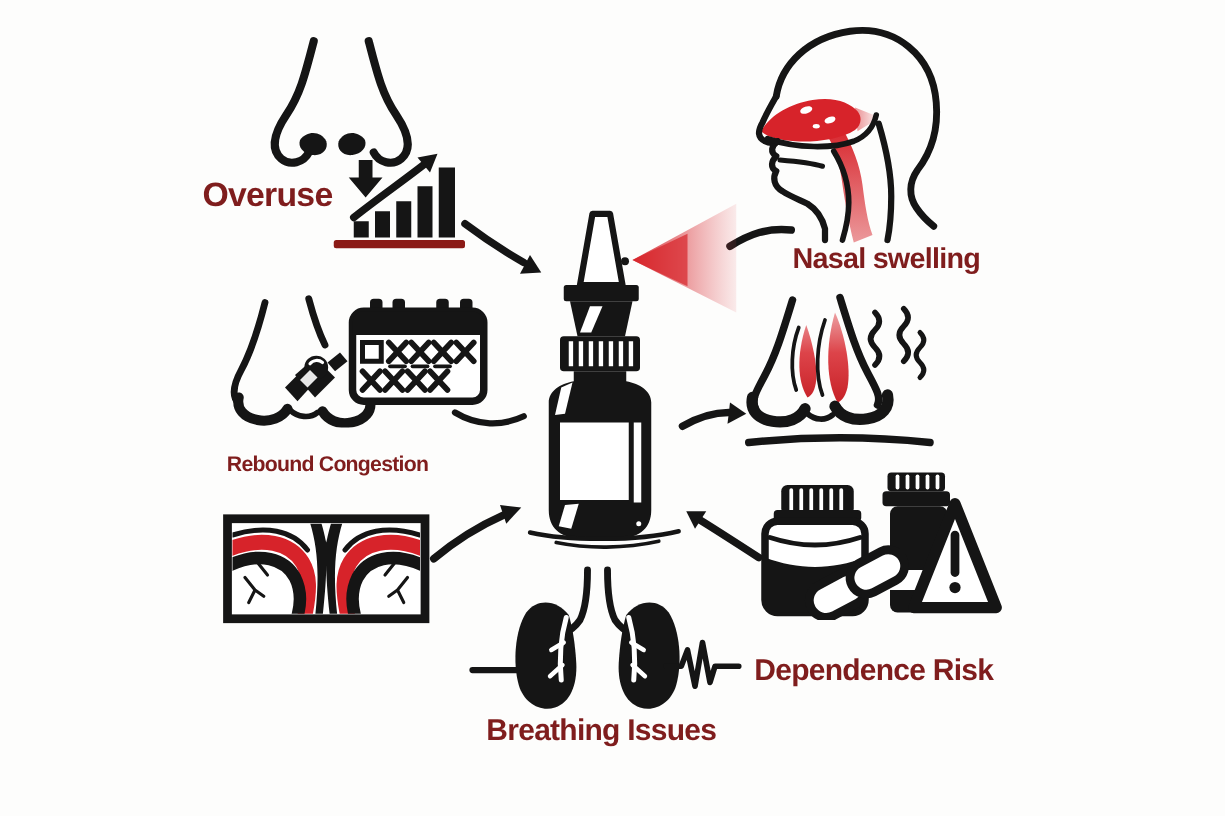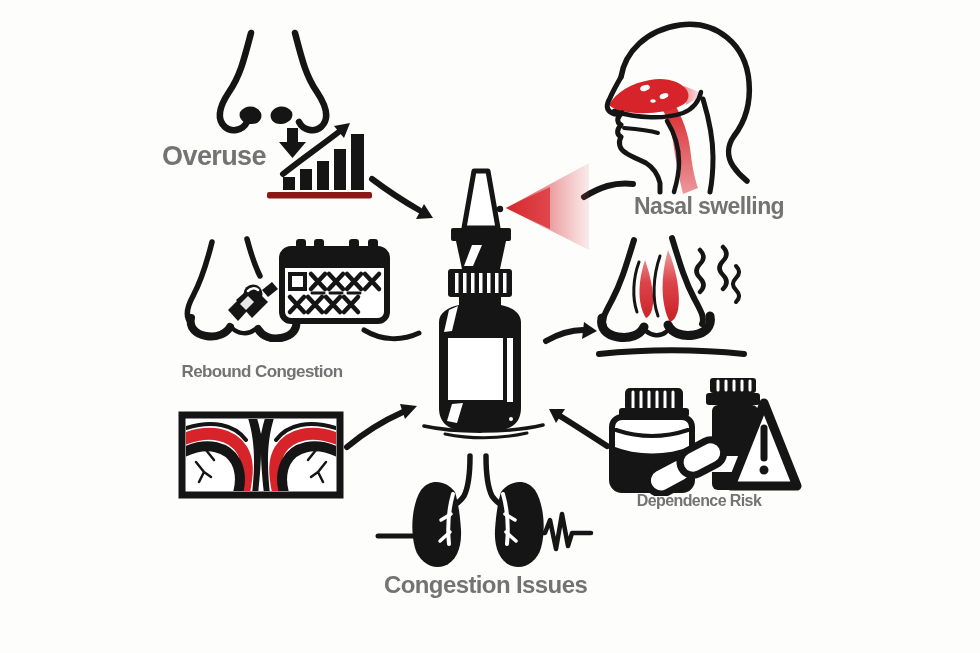--- a/index.html
+++ b/index.html
@@ -2,21 +2,21 @@
 <html><head>
 <meta charset="utf-8">
 <style>
   html,body{margin:0;padding:0;background:#e8e8e8;}
   #canvas{
     position:relative;width:980px;height:653px;background:#fdfdfc;overflow:hidden;
     font-family:"Liberation Sans","DejaVu Sans",sans-serif;color:#151515;
   }
   .abs{position:absolute;}
   .label{
-    position:absolute;font-weight:700;color:#737373;text-align:center;
+    position:absolute;font-weight:700;color:#7f1d1d;text-align:center;
     letter-spacing:-0.6px;white-space:nowrap;line-height:1.05;
   }
   .sk{fill:none;stroke:#151515;stroke-linecap:round;stroke-linejoin:round;}
   .fk{fill:#151515;stroke:none;}
   .fw{fill:#ffffff;stroke:none;}
   .sr{fill:none;stroke:#d7232a;stroke-linecap:round;stroke-linejoin:round;}
   .fr{fill:#d7232a;stroke:none;}
   .sw{fill:none;stroke:#ffffff;stroke-linecap:round;stroke-linejoin:round;}
 </style>
 </head>
@@ -270,17 +270,17 @@
   </svg>
 
   <div class="label" style="left:146px;top:142px;width:136px">
     <div style="font-size:27px">Overuse</div>
   </div>
 
   <div class="label" style="left:153px;top:363px;width:218px;font-size:17px">Rebound Congestion</div>
 
   <div class="label" style="left:624px;top:194px;width:170px;font-size:23px">Nasal swelling</div>
 
-  <div class="label" style="left:602px;top:493px;width:194px;font-size:16px">Dependence Risk</div>
-
-  <div class="label" style="left:384px;top:572px;width:194px;font-size:24px">Congestion Issues</div>
+  <div class="label" style="left:602px;top:524px;width:194px;font-size:24px">Dependence Risk</div>
+
+  <div class="label" style="left:384px;top:572px;width:194px;font-size:24px">Breathing Issues</div>
 
 </div>
 
 </body></html>

